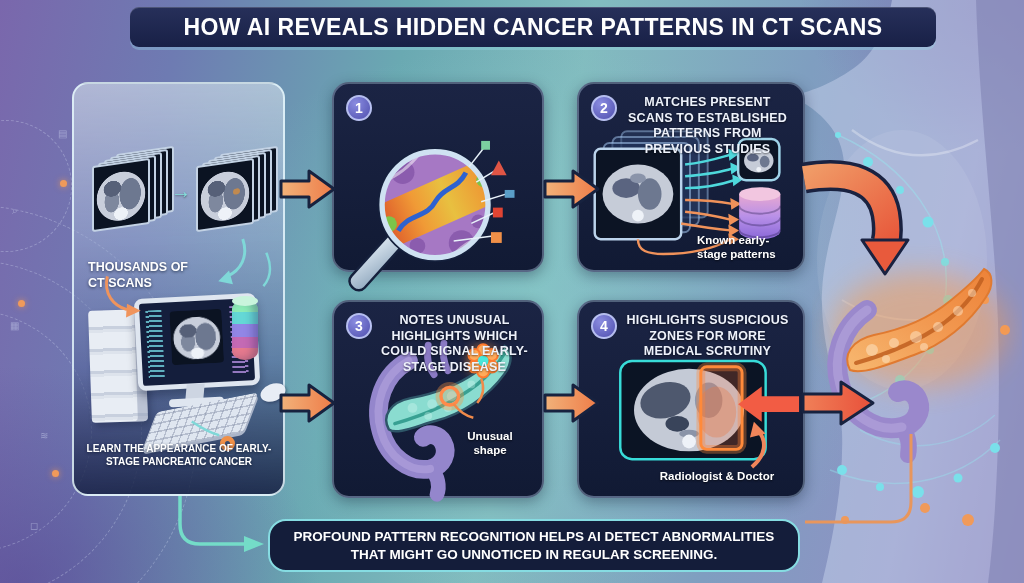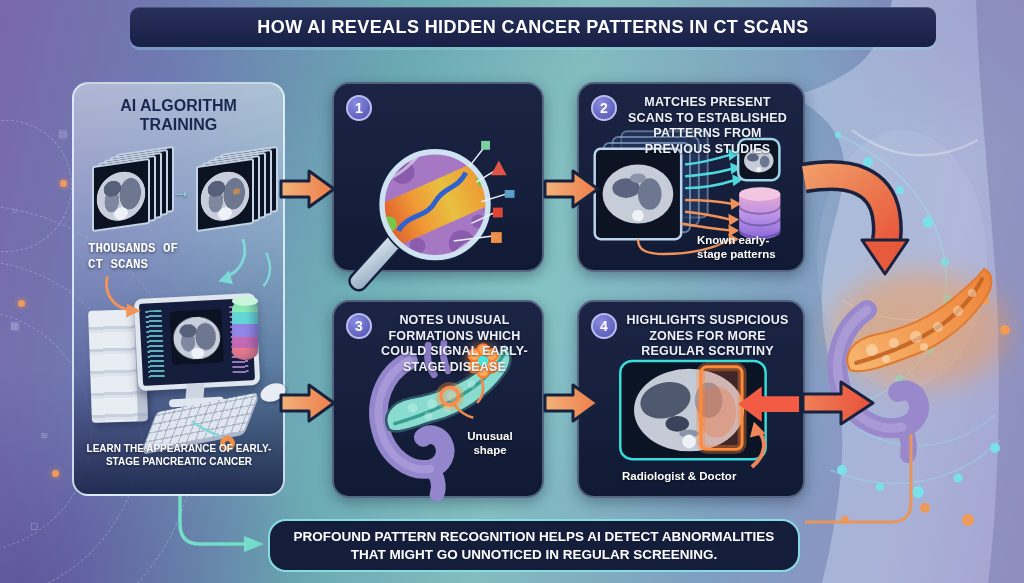--- a/index.html
+++ b/index.html
@@ -12,21 +12,21 @@
                radial-gradient(320px 220px at 100% 0%, rgba(100,78,158,.5), transparent 70%);}
   .abs{position:absolute;}
   
   .arc{position:absolute;border:1px dashed rgba(230,240,255,.28);border-radius:50%;z-index:1;}
   .glyph{position:absolute;color:rgba(225,235,255,.40);font-size:10px;z-index:1;}
   .odot{position:absolute;width:7px;height:7px;border-radius:50%;background:#f09a5a;box-shadow:0 0 6px rgba(240,150,80,.8);z-index:1;}
   
   .title-banner{position:absolute;left:130px;top:7px;width:806px;height:40px;z-index:7;
     background:linear-gradient(180deg,#27305a,#182046);border-radius:9px;
     display:flex;align-items:center;justify-content:center;color:#fff;font-weight:bold;
-    font-size:18px;letter-spacing:.4px;white-space:nowrap;
+    font-size:23px;letter-spacing:.4px;white-space:nowrap;
     box-shadow:0 3px 0 rgba(150,215,230,.35), inset 0 1px 0 rgba(255,255,255,.18);}
   .footer-banner{position:absolute;left:268px;top:519px;width:532px;height:53px;z-index:7;
     background:#141d3a;border:2.5px solid #86dce2;border-radius:18px;box-sizing:border-box;
     display:flex;align-items:center;justify-content:center;text-align:center;color:#fff;
     font-weight:bold;font-size:13.5px;line-height:1.32;padding:0 22px;}
   
   .train-panel{position:absolute;left:72px;top:82px;width:213px;height:414px;z-index:5;
     background:linear-gradient(178deg, rgba(214,226,236,.62) 0%, rgba(157,174,210,.50) 38%, rgba(83,99,152,.55) 68%, rgba(22,32,66,.88) 100%);
     border:2px solid rgba(228,246,252,.85);border-radius:16px;box-sizing:border-box;}
   .train-title{position:absolute;left:50%;transform:translateX(-50%);top:12px;width:150px;
@@ -36,21 +36,21 @@
   .sheet{position:absolute;width:54px;height:62px;background:#0b1322;border:2px solid #c3d2e4;border-radius:3px;transform:skewY(-8deg);}
   .ct{background:
      radial-gradient(ellipse 14% 11% at 50% 80%, #eef2f8 0 88%, transparent 92%),
      radial-gradient(ellipse 18% 14% at 34% 38%, #566078 0 88%, transparent 92%),
      radial-gradient(ellipse 22% 28% at 67% 50%, #6d7890 0 88%, transparent 92%),
      radial-gradient(ellipse 15% 20% at 33% 58%, #7e889e 0 88%, transparent 92%),
      radial-gradient(ellipse 47% 41% at 50% 52%, #c8cedb 0 94%, transparent 97%),
      #0b1322;}
   .spot{position:absolute;right:12px;top:26px;width:7px;height:6px;border-radius:50%;background:#c08a50;}
   .mini-arrow{position:absolute;color:#84e0dc;font-size:20px;font-weight:bold;text-shadow:0 1px 2px rgba(0,0,0,.5);}
-  .thousands{position:absolute;left:14px;top:158px;width:110px;font-size:12.5px;line-height:1.25;font-family:Liberation Mono, monospace;}
+  .thousands{position:absolute;left:14px;top:176px;width:110px;font-size:12.5px;line-height:1.25;}
   .outcome{position:absolute;left:12px;top:358px;width:186px;text-align:center;font-size:10px;line-height:1.3;}
   .srv{position:absolute;left:16px;top:226px;width:56px;height:112px;border-radius:4px;transform:rotate(-2deg);
     background:repeating-linear-gradient(180deg,#e8edf4 0 16px,#c8d0de 16px 19px,#dde3ec 19px 22px);
     box-shadow:inset -10px 0 0 rgba(150,160,185,.55), 3px 4px 6px rgba(15,25,50,.3);}
   .mon{position:absolute;left:62px;top:212px;width:122px;height:92px;background:#dfe6f0;border-radius:8px;
     padding:5px;box-sizing:border-box;transform:rotate(-3deg);box-shadow:0 6px 10px rgba(10,16,40,.35);}
   .scr{width:100%;height:100%;background:#141e3c;border-radius:3px;position:relative;overflow:hidden;}
   .scol{position:absolute;top:8%;bottom:8%;width:15%;background:repeating-linear-gradient(180deg, rgba(120,225,235,.75) 0 2px, transparent 2px 5px);}
   .scol.r{background:repeating-linear-gradient(180deg, rgba(190,150,235,.75) 0 2px, transparent 2px 5px);}
   .stand{position:absolute;left:112px;top:300px;width:18px;height:16px;background:#cdd5e2;transform:rotate(-3deg) skewX(-8deg);}
@@ -78,21 +78,21 @@
   .badge{flex:0 0 auto;width:26px;height:26px;border-radius:50%;box-sizing:border-box;
     background:radial-gradient(circle at 35% 30%, #8a8ce0, #4f4fae);border:2px solid rgba(210,220,255,.75);
     color:#fff;font-weight:bold;font-size:14px;display:flex;align-items:center;justify-content:center;}
   .step-title{flex:1;text-align:center;color:#eef2fb;font-weight:bold;font-size:12.5px;line-height:1.25;
     letter-spacing:.2px;text-shadow:0 1px 2px rgba(0,0,0,.5);}
   .panel-svg{position:absolute;inset:0;overflow:visible;z-index:1;}
   .cap{position:absolute;color:#fff;font-weight:bold;font-size:11.5px;line-height:1.2;z-index:3;
     text-shadow:0 1px 2px rgba(0,0,0,.6);}
   .cap2{right:8px;top:150px;width:98px;text-align:left;}
   .cap3{right:16px;top:128px;width:72px;text-align:center;}
-  .cap4{left:43px;top:168px;width:140px;text-align:left;}
+  .cap4{left:68px;top:168px;width:140px;text-align:center;}
   .conn{position:absolute;z-index:6;overflow:visible;}
 </style>
 </head>
 <body>
 
 <div id="canvas">
 
   <div class="arc" style="left:-150px;top:310px;width:240px;height:240px;"></div>
   <div class="arc" style="left:-200px;top:260px;width:340px;height:340px;"></div>
   <div class="arc" style="left:-255px;top:205px;width:450px;height:450px;"></div>
@@ -171,21 +171,20 @@
       <circle cx="74" cy="124" r="4"></circle>
         <circle cx="112" cy="112" r="4"></circle>
     </g>
   </svg>
 
   <div class="title-banner">
     <span>HOW AI REVEALS HIDDEN CANCER PATTERNS IN CT SCANS</span>
   </div>
 
   <div class="train-panel">
-    <div class="train-title">AI ALGORITHM TRAINING</div>
 
     <div class="stack" style="left:18px;top:66px;">
       <div class="sheet" style="left:24px;top:0;"></div>
       <div class="sheet" style="left:18px;top:3px;"></div>
       <div class="sheet" style="left:12px;top:6px;"></div>
       <div class="sheet" style="left:6px;top:9px;"></div>
       <div class="sheet ct" style="left:0;top:12px;"></div>
     </div>
     <span class="mini-arrow" style="left:97px;top:96px;">→</span>
     <div class="stack" style="left:122px;top:66px;">
@@ -344,21 +343,21 @@
         <ellipse cx="184" cy="112" rx="21" ry="7" fill="#f2c6e0"></ellipse>
         <path d="M 163,124 A 21 8 0 0 0 205,124 M 163,136 A 21 8 0 0 0 205,136 M 163,148 A 21 8 0 0 0 205,148" stroke="rgba(40,30,80,.35)" stroke-width="2" fill="none"></path>
       </g>
     </svg>
     <div class="cap cap2">Known early-stage patterns</div>
   </div>
 
   <div class="panel p3">
     <div class="step-head">
       <div class="badge">3</div>
-      <div class="step-title">NOTES UNUSUAL FORMATIONS WHICH COULD SIGNAL EARLY-STAGE DISEASE</div>
+      <div class="step-title">NOTES UNUSUAL HIGHLIGHTS WHICH COULD SIGNAL EARLY-STAGE DISEASE</div>
     </div>
     <svg class="panel-svg" viewBox="0 0 212 198">
       <defs>
           <filter id="sblur" x="-80%" y="-80%" width="260%" height="260%">
             <feGaussianBlur stdDeviation="5"></feGaussianBlur>
           </filter>
         </defs>
       <path d="M 96,44 C 94,56 96,66 102,74" stroke="#8a7ac4" stroke-width="7" fill="none" stroke-linecap="round"></path>
       <path d="M 112,42 C 110,54 112,62 116,70" stroke="#8a7ac4" stroke-width="7" fill="none" stroke-linecap="round"></path>
       <path d="M 76,60 C 50,74 40,104 48,132 C 55,158 78,174 98,170 C 111,167 117,154 111,143 C 107,135 97,133 91,138" stroke="#9486cc" stroke-width="19" fill="none" stroke-linecap="round"></path>
@@ -388,21 +387,21 @@
       <circle cx="118" cy="96" r="9" stroke="#ff8a4a" stroke-width="3.5" fill="rgba(255,140,70,.25)"></circle>
       <path d="M 150,78 C 154,88 152,96 146,103" stroke="#f08a4a" stroke-width="2.5" fill="none"></path>
       <path d="M 122,104 C 128,112 134,116 142,118" stroke="#f08a4a" stroke-width="2.5" fill="none"></path>
     </svg>
     <div class="cap cap3">Unusual shape</div>
   </div>
 
   <div class="panel p4">
     <div class="step-head">
       <div class="badge">4</div>
-      <div class="step-title">HIGHLIGHTS SUSPICIOUS ZONES FOR MORE REGULAR SCRUTINY</div>
+      <div class="step-title">HIGHLIGHTS SUSPICIOUS ZONES FOR MORE MEDICAL SCRUTINY</div>
     </div>
     <svg class="panel-svg" viewBox="0 0 228 198">
       <rect x="42" y="60" width="148" height="100" rx="12" fill="#0b1424" stroke="#38dcd8" stroke-width="2.5"></rect>
       <ellipse cx="112" cy="110" rx="56" ry="42" fill="#c4cad6"></ellipse>
       <ellipse cx="88" cy="100" rx="26" ry="18" fill="#4e586e" transform="rotate(-15 88 100)"></ellipse>
       <ellipse cx="132" cy="100" rx="14" ry="18" fill="#8d97ac"></ellipse>
       <ellipse cx="100" cy="124" rx="12" ry="8" fill="#39445a"></ellipse>
       <ellipse cx="112" cy="134" rx="10" ry="4" fill="#8a94a8"></ellipse>
       <circle cx="112" cy="142" r="7" fill="#eef2f8"></circle>
       <ellipse cx="140" cy="112" rx="20" ry="26" fill="rgba(230,120,70,.35)"></ellipse>

